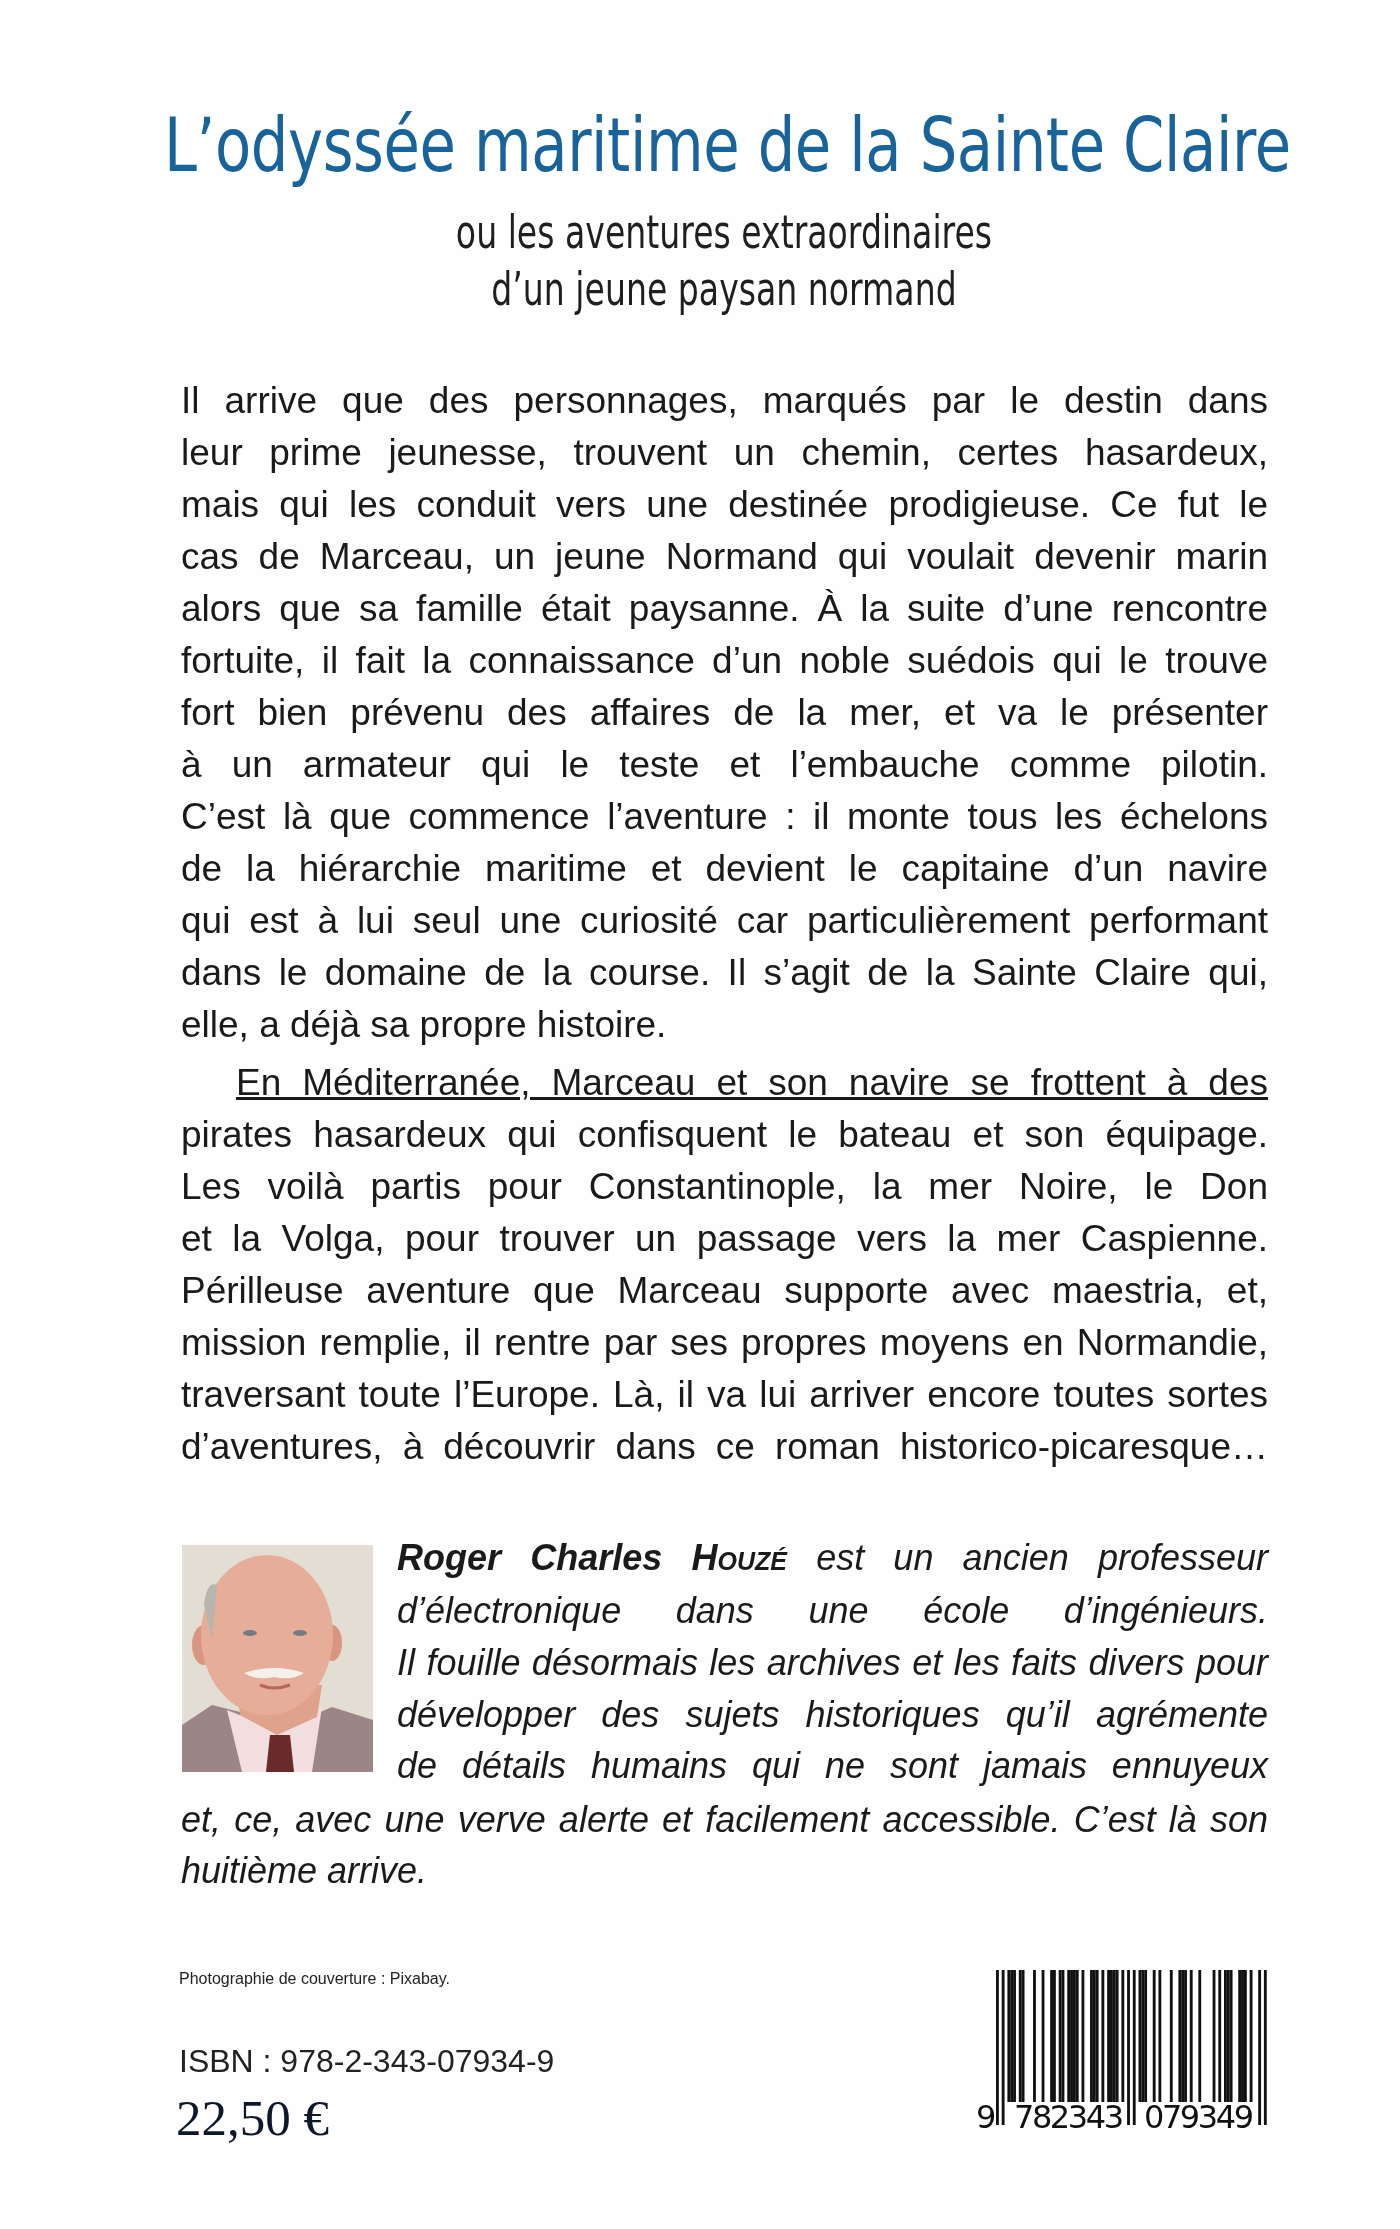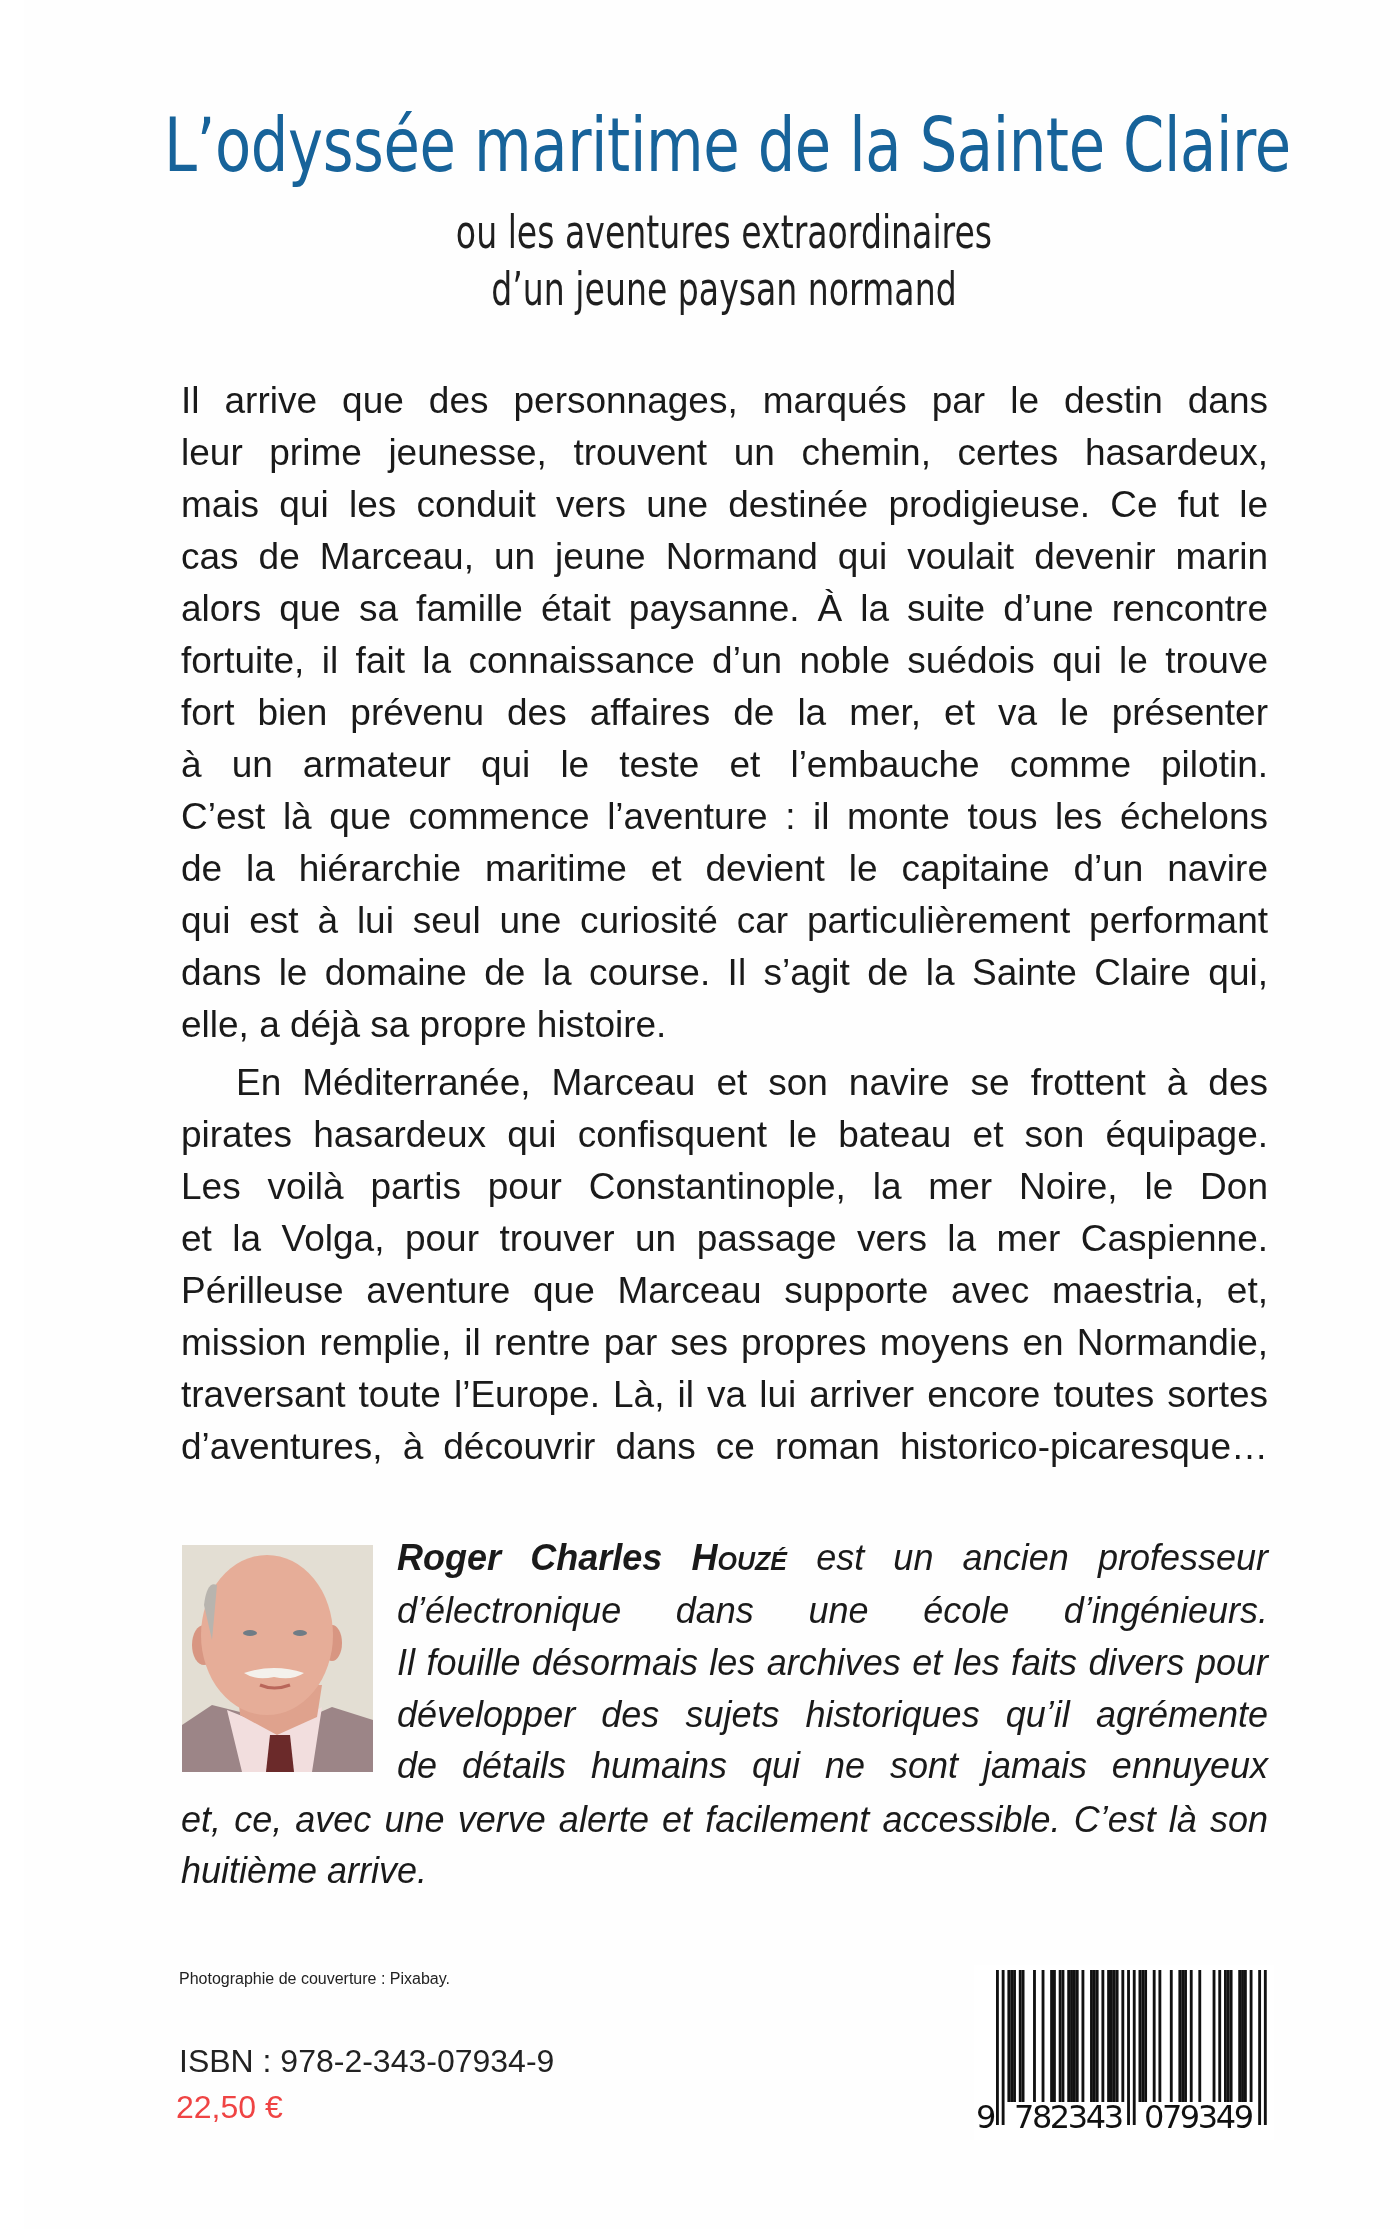--- a/index.html
+++ b/index.html
@@ -22,21 +22,21 @@
   .sub1 { top: 202px; }
   .sub2 { top: 259px; }
 
   .body-line {
     position: absolute; left: 157px; width: 1087px; height: 52px;
     font-family: "Liberation Sans", sans-serif; font-size: 37px; line-height: 52px;
     color: #1a1a1a; text-align: justify; text-align-last: justify; white-space: nowrap;
     overflow: visible;
   }
   .body-line.last { text-align-last: left; }
-  .body-line.indent { left: 212px; width: 1032px; }
+  .body-line.indent { left: 212px; width: 1032px; text-decoration: underline; }
 
   .author-photo {
     position: absolute; left: 158px; top: 1545px; width: 191px; height: 227px;
     overflow: hidden; background: #e9e4da;
   }
   .author-line {
     position: absolute; width: 871px; left: 373px; height: 52px;
     font-family: "Liberation Sans", sans-serif; font-style: italic; font-size: 36px; line-height: 52px;
     color: #1a1a1a; text-align: justify; text-align-last: justify; white-space: nowrap;
   }
@@ -48,21 +48,21 @@
   .credit {
     position: absolute; left: 155px; top: 1970px;
     font-family: "Liberation Sans", sans-serif; font-size: 16px; color: #222;
   }
   .isbn {
     position: absolute; left: 155px; top: 2043px;
     font-family: "Liberation Sans", sans-serif; font-size: 32px; color: #222;
   }
   .price {
     position: absolute; left: 152px; top: 2089px;
-    font-family: Liberation Sans, sans-serif; font-size: 32px; color: #ef4444;
+    font-family: Liberation Serif, serif; font-size: 51px; color: #0f172a;
   }
   .barcode {
     position: absolute; left: 950px; top: 1965px; width: 300px; height: 175px;
   }
   .barcode svg { display: block; }
 </style>
 </head>
 <body>
 
 <div class="page">

